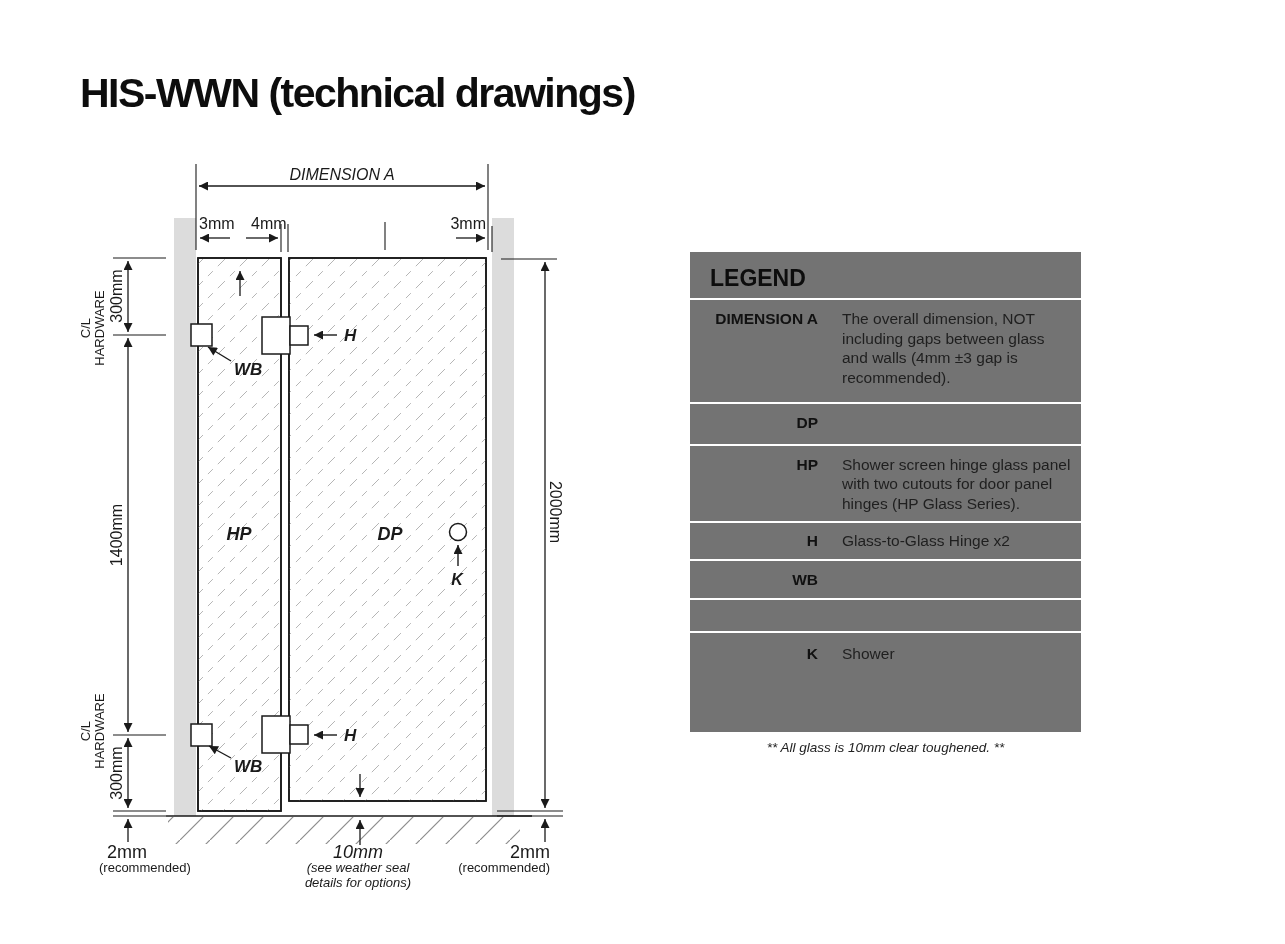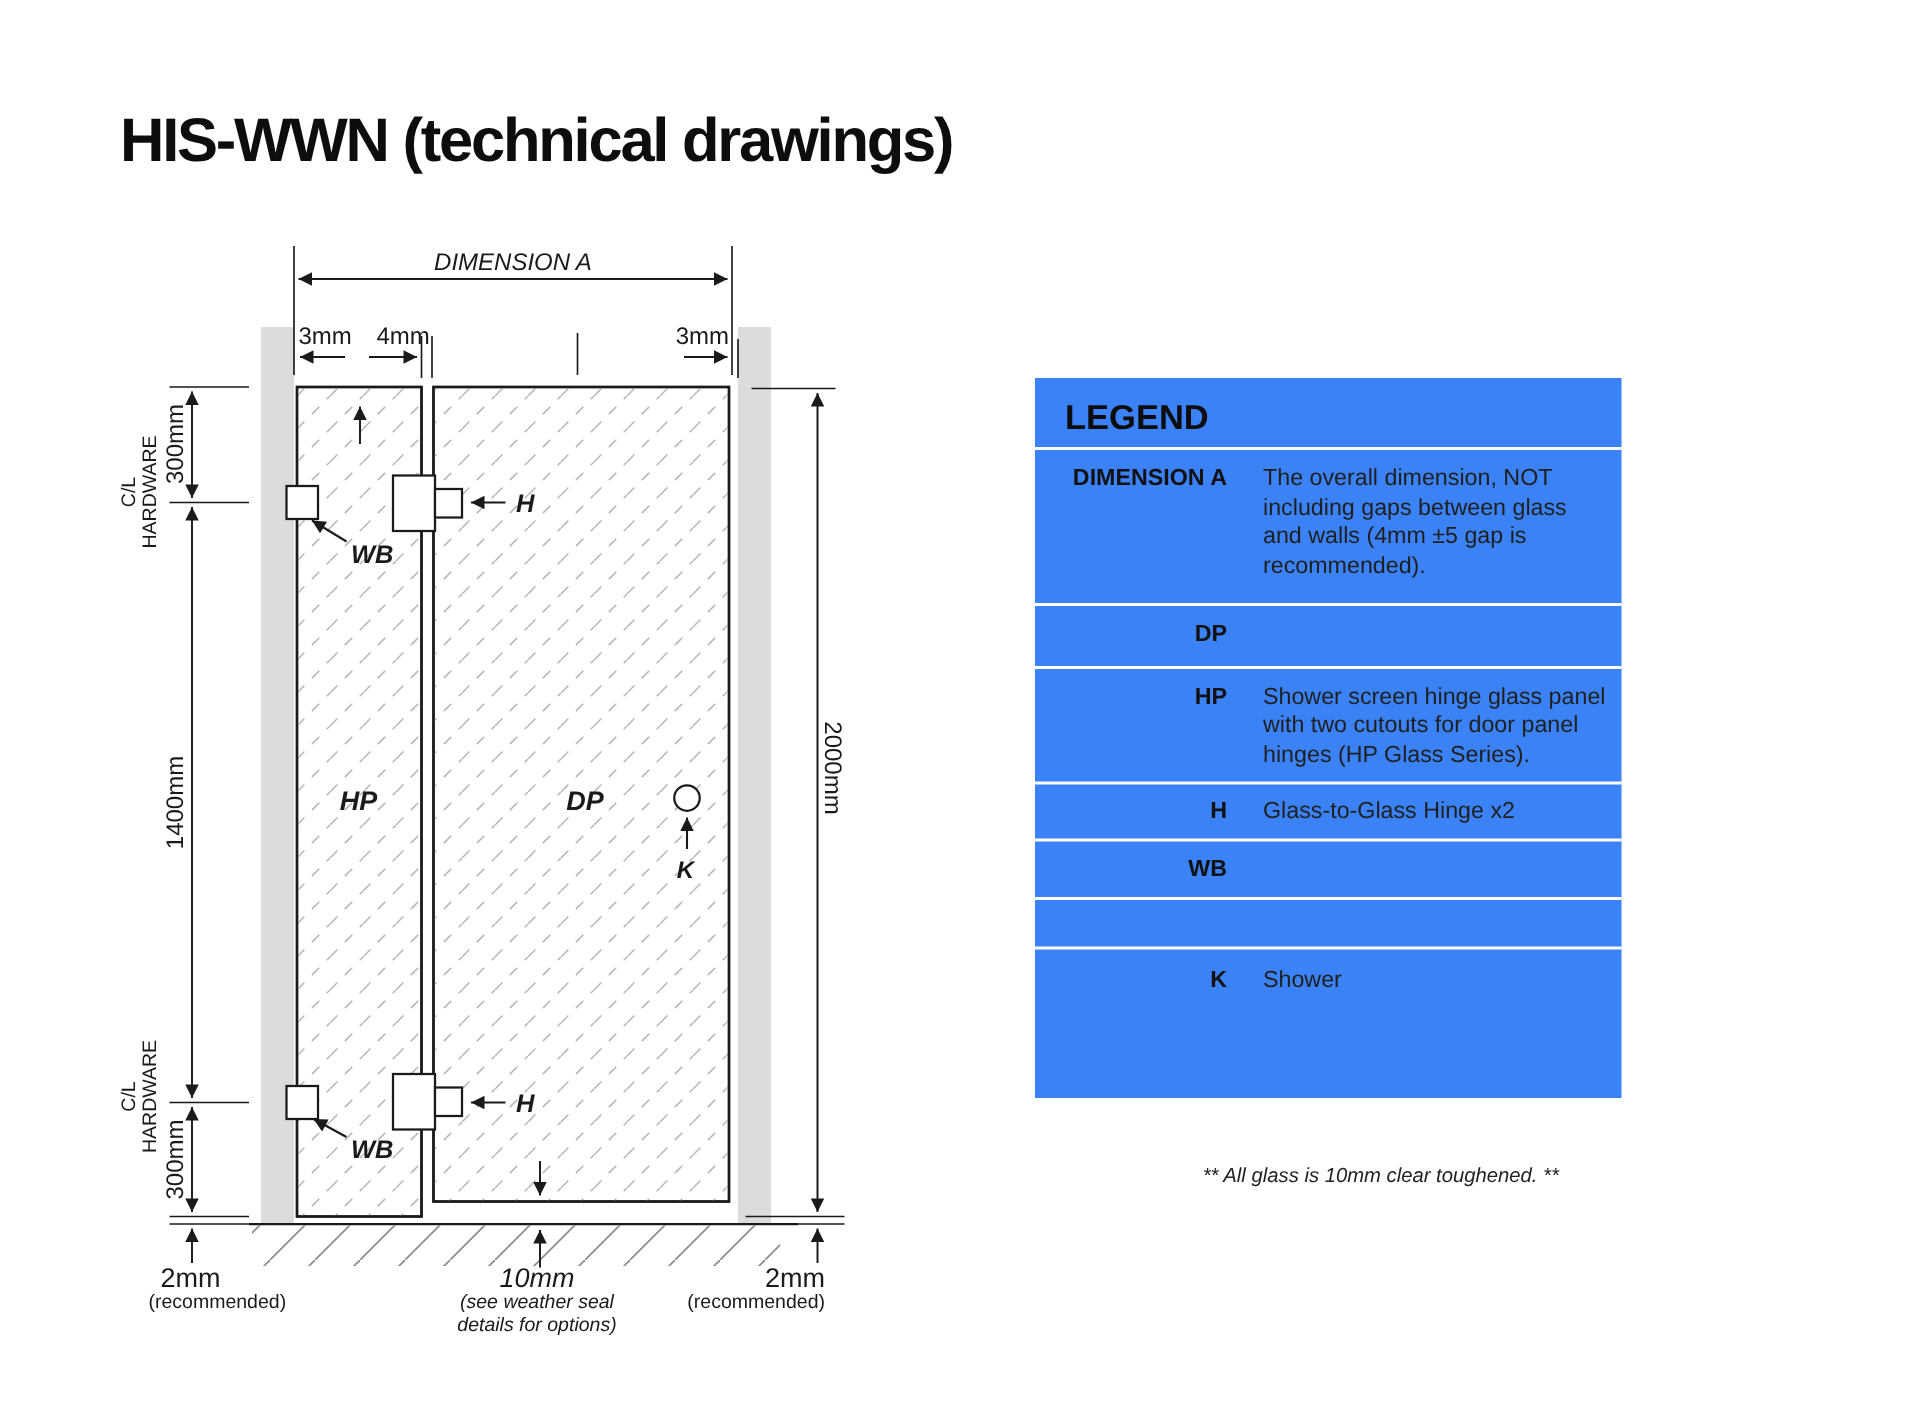--- a/index.html
+++ b/index.html
@@ -16,21 +16,21 @@
   .t16{font-size:16px;}
   .t13{font-size:13px;}
   .t18{font-size:18px;}
   .it{font-style:italic;}
   .bi{font-style:italic;font-weight:bold;}
   .mid{text-anchor:middle;}
   .end{text-anchor:end;}
   
   #legend{
     position:absolute;left:690px;top:252px;width:391px;height:480px;
-    background:#3b82f6;
+    background:#737373;
   }
   #legend-title{
     padding:13px 0 6px 20px;font-size:23px;font-weight:bold;color:#0d0d0d;letter-spacing:0;
   }
   .div-line{height:2px;background:#ffffff;}
   .lrow{display:flex;align-items:flex-start;}
   .lrow .lbl{
     flex:0 0 128px;text-align:right;font-weight:bold;font-size:15.5px;line-height:19.5px;color:#111;
   }
   .lrow .desc{
@@ -38,22 +38,22 @@
   }
   .r1{padding:9px 0 15px;}
   .r2{padding:9px 0 11px;}
   .r3{padding:9px 0 8px;}
   .r4{padding:8px 0 8px;}
   .r5{padding:9px 0 9px;}
   .r6{height:31px;}
   .r7{padding:11px 0 9px;}
   .r5 .desc{white-space:nowrap;width:auto;overflow:visible;}
   #legend-footnote{
-    position:absolute;left:725px;top:740px;width:391px;text-align:center;
-    font-size:13.5px;font-style:italic;color:#222;margin-top:36px;
+    position:absolute;left:690px;top:740px;width:391px;text-align:center;
+    font-size:13.5px;font-style:italic;color:#222;
   }
 </style>
 </head>
 <body>
 
 <div id="page">
 
   <div id="title">HIS-WWN (technical drawings)</div>
 
   <svg id="drawing-svg" width="660" height="944" viewBox="0 0 660 944">
@@ -179,21 +179,21 @@
   </svg>
 
   <div id="legend">
     <div id="legend-title">LEGEND</div>
     <div class="div-line"></div>
 
     <div class="lrow r1">
       <div class="lbl">DIMENSION A</div>
       <div class="desc">The overall dimension, NOT
 including gaps between glass
-and walls (4mm ±5 gap is
+and walls (4mm ±3 gap is
 recommended).</div>
     </div>
     <div class="div-line"></div>
 
     <div class="lrow r2">
       <div class="lbl">DP</div>
     </div>
     <div class="div-line"></div>
 
     <div class="lrow r3">

